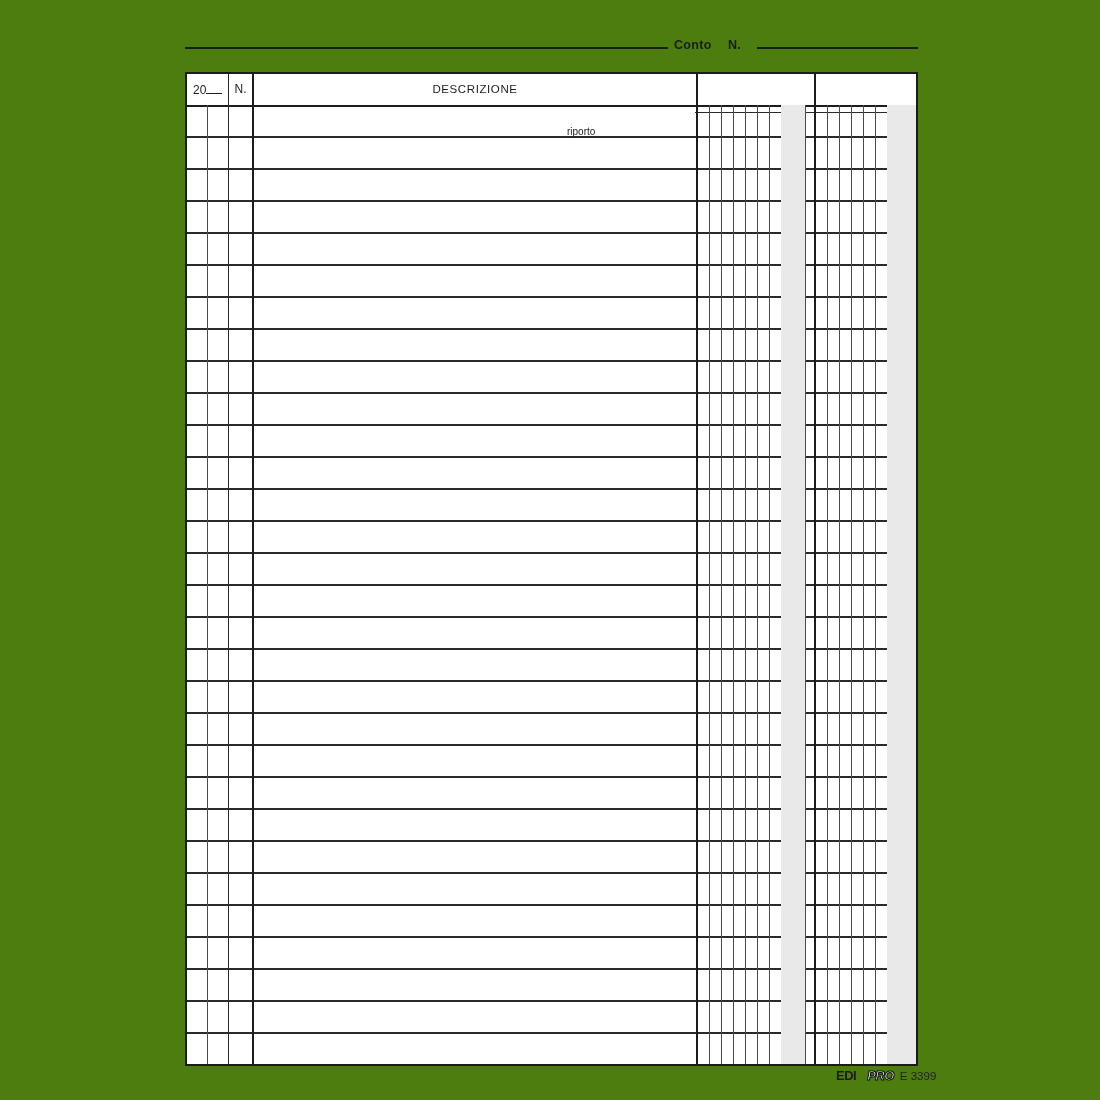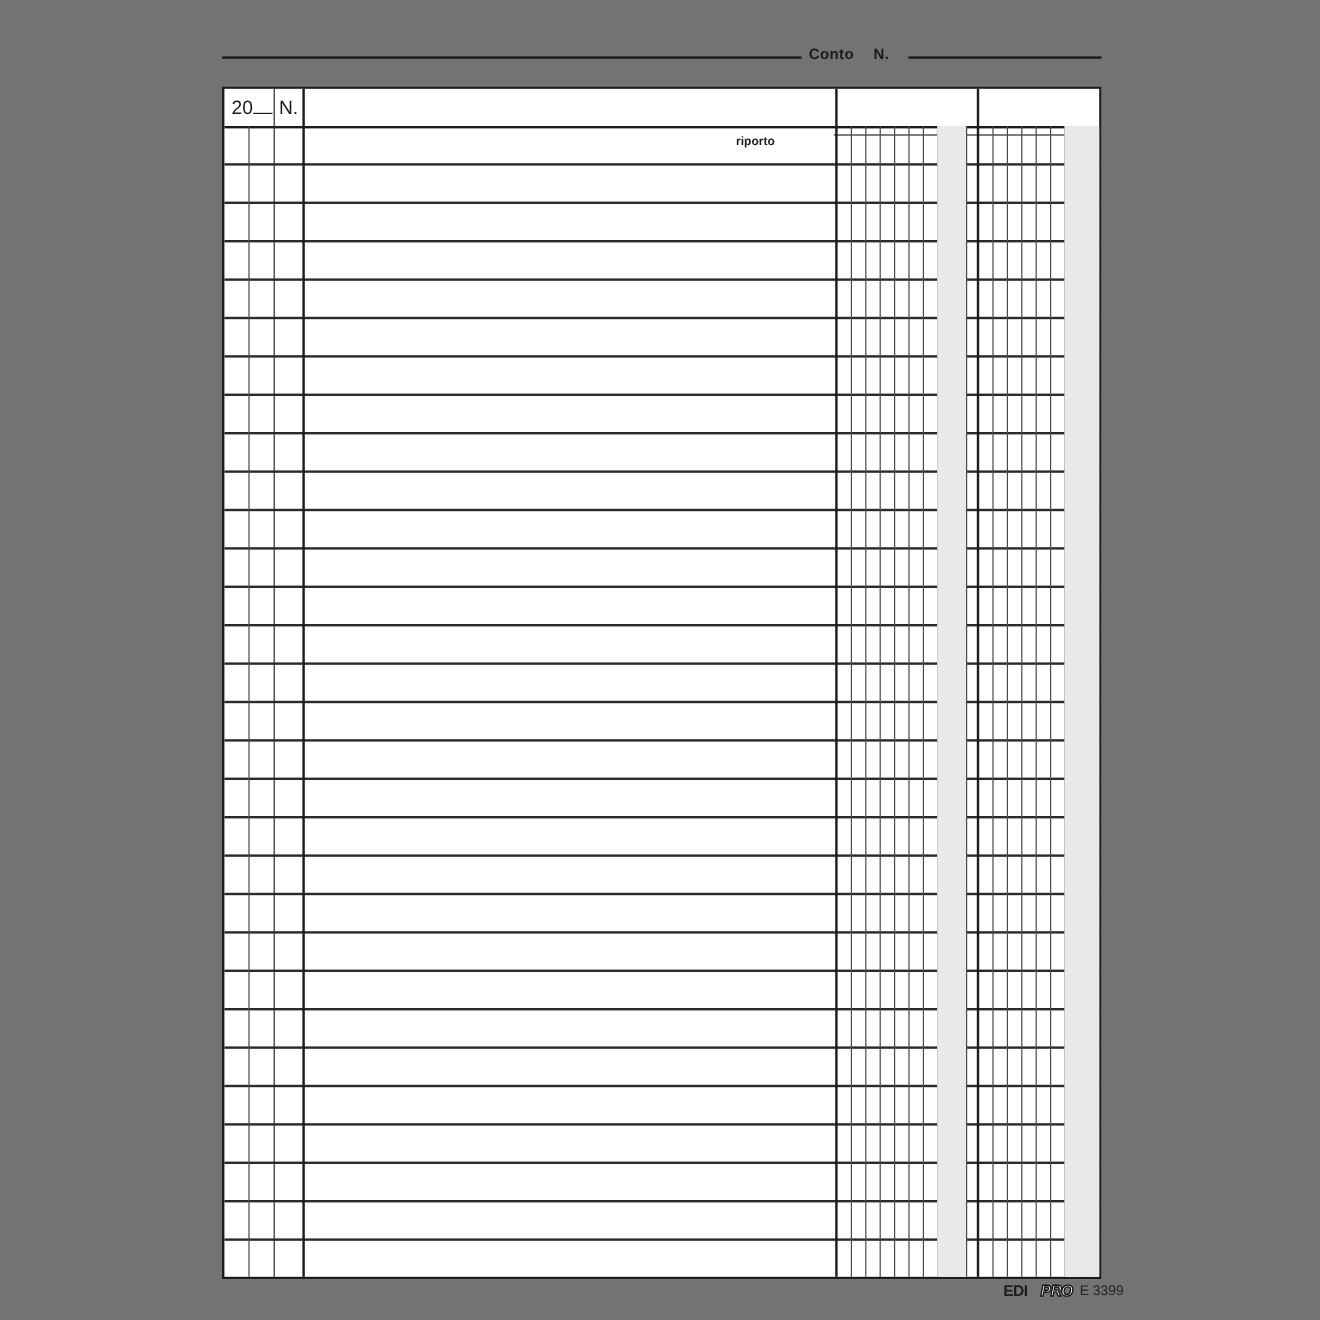--- a/index.html
+++ b/index.html
@@ -1,36 +1,36 @@
 <!DOCTYPE html>
 <html><head>
 <meta charset="utf-8">
 <style>
   html,body{margin:0;padding:0;background:#ffffff;}
   .page{
-    position:relative;width:1100px;height:1100px;background:#737373;
+    position:relative;width:1100px;height:1100px;background:#4d7c0f;
     font-family:"Liberation Sans", sans-serif;color:#1c1c1c;overflow:hidden;
   }
   
   .rule{position:absolute;height:2px;background:#1c1c1c;}
   .top-label{position:absolute;top:38px;font-size:12.5px;font-weight:bold;letter-spacing:.3px;}
   
   .tbl{
     position:absolute;left:185px;top:72px;width:733px;height:994px;
     border:2px solid #1c1c1c;box-sizing:border-box;background:#ffffff;
   }
   .vline{position:absolute;background:#4a4a4a;}
   .hline{position:absolute;background:#2a2a2a;}
   .shade{position:absolute;}
-  .hd-label{position:absolute;font-size:16px;}
+  .hd-label{position:absolute;font-size:12px;}
   .hd-desc{letter-spacing:.6px;font-size:11.5px;text-align:center;}
   .year-blank{display:inline-block;width:16px;height:11px;border-bottom:1.3px solid #1c1c1c;}
   .riporto{
-    position:absolute;left:380px;top:39px;width:125px;text-align:center;
-    font-size:10px;color:#222;font-weight:bold;
+    position:absolute;left:380px;top:52px;width:125px;text-align:left;
+    font-size:10px;color:#222;
   }
   
   .brand{position:absolute;left:836px;top:1068px;display:flex;align-items:center;font-size:13px;white-space:nowrap;}
   .brand .edi{font-weight:900;letter-spacing:-.5px;}
   .brand .pro{font-weight:900;font-style:italic;letter-spacing:-.5px;color:#ffffff;-webkit-text-stroke:1.1px #111111;margin-left:11px;}
   .brand .model{font-size:11.5px;font-weight:normal;margin-left:6px;color:#222;}
 </style>
 </head>
 <body>
 
@@ -94,20 +94,21 @@
       <div class="vline" style="left: 65px; top: 0px; width: 1.8px; height: 990px; background: rgb(28, 28, 28);"></div>
       <div class="vline" style="left: 40.5px; top: 0px; width: 1.5px; height: 990px; background: rgb(42, 42, 42);"></div>
       <div class="vline" style="left: 20px; top: 31px; width: 1.1px; height: 959px; background: rgb(74, 74, 74);"></div>
       <div class="shade" style="left: 700px; top: 31px; width: 29px; height: 959px; background: rgb(233, 233, 233);"></div>
       <div class="shade" style="left: 594px; top: 31px; width: 24px; height: 959px; background: rgb(233, 233, 233);"></div>
 
     <div class="hd-label" style="left:6px;top:8px;">
       <span>20</span><span class="year-blank"></span>
     </div>
     <div class="hd-label" style="left:41px;top:8px;width:25px;text-align:center;">N.</div>
+    <div class="hd-label hd-desc" style="left:66px;top:9px;width:444px;">DESCRIZIONE</div>
 
     <div class="riporto">riporto</div>
 
   </div>
 
   <div class="brand">
     <span class="edi">EDI</span>
     <span class="pro">PRO</span>
     <span class="model">E 3399</span>
   </div>

